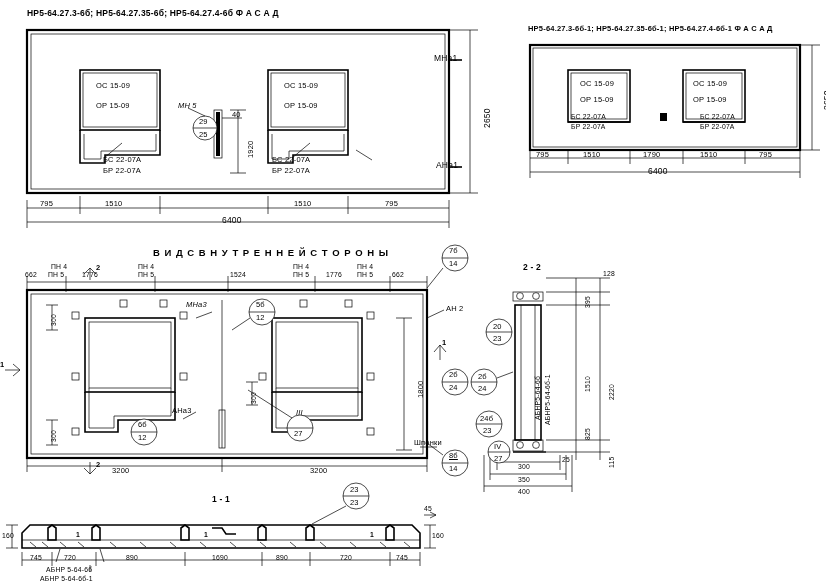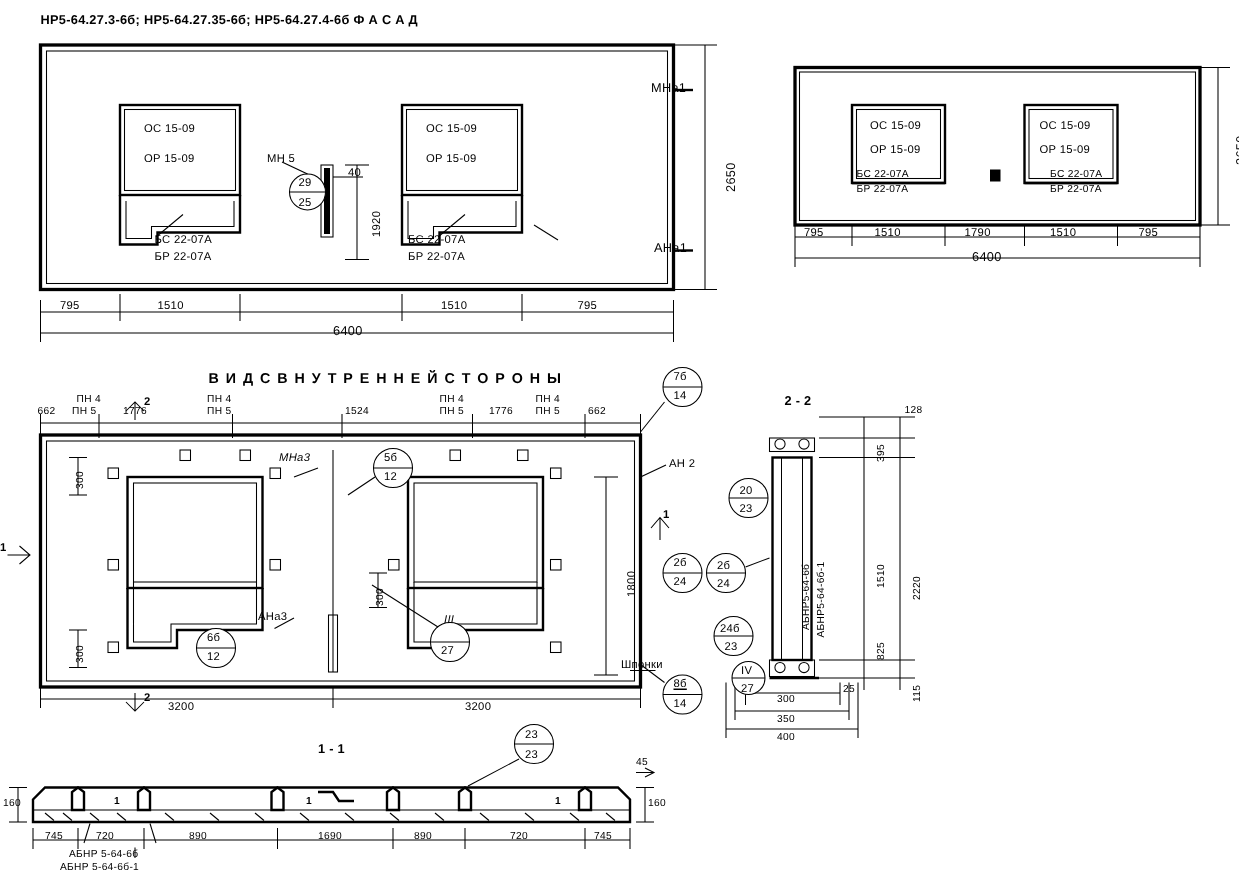--- a/index.html
+++ b/index.html
@@ -297,41 +297,42 @@
   <line x1="346" y1="506" x2="312" y2="524" class="ln thin"></line>
 
   <line x1="60" y1="549" x2="56" y2="562" class="ln thin"></line>
   <line x1="100" y1="549" x2="104" y2="562" class="ln thin"></line>
   <line x1="90" y1="565" x2="90" y2="572" class="ln thin"></line>
 
   <path d="M424 515 L436 515 M430 512 L436 515 L430 518" class="ln thin"></path>
 </svg>
 
 <div class="t b" style="left:27px;top:8px;">НР5-64.27.3-6б; НР5-64.27.35-6б; НР5-64.27.4-6б   Ф А С А Д</div>
-<div class="t lg" style="left:102px;top:247px;padding-left:37px;">В И Д   С   В Н У Т Р Е Н Н Е Й   С Т О Р О Н Ы</div>
+<div class="t b sm" style="left:528px;top:24px;">НР5-64.27.3-6б-1; НР5-64.27.35-6б-1; НР5-64.27.4-6б-1 Ф А С А Д</div>
+<div class="t lg" style="left:116px;top:247px;padding-left:37px;">В И Д   С   В Н У Т Р Е Н Н Е Й   С Т О Р О Н Ы</div>
 <div class="t b" style="left:523px;top:262px;">2 - 2</div>
 <div class="t b" style="left:212px;top:494px;">1 - 1</div>
 
 <div class="t" style="left:434px;top:53px;">МНа1</div>
 <div class="t" style="left:436px;top:160px;">АНа1</div>
 <div class="t vert" style="left:482px;top:128px;">2650</div>
 <div class="t" style="left:222px;top:215px;">6400</div>
 <div class="t sm" style="left:40px;top:199px;">795</div>
 <div class="t sm" style="left:105px;top:199px;">1510</div>
 <div class="t sm" style="left:294px;top:199px;">1510</div>
 <div class="t sm" style="left:385px;top:199px;">795</div>
 <div class="t sm" style="left:96px;top:81px;">ОС 15-09</div>
 <div class="t sm" style="left:96px;top:101px;">ОР 15-09</div>
 <div class="t sm" style="left:284px;top:81px;">ОС 15-09</div>
 <div class="t sm" style="left:284px;top:101px;">ОР 15-09</div>
 <div class="t sm" style="left:103px;top:155px;">БС 22-07А</div>
 <div class="t sm" style="left:103px;top:166px;">БР 22-07А</div>
 <div class="t sm" style="left:272px;top:155px;">БС 22-07А</div>
 <div class="t sm" style="left:272px;top:166px;">БР 22-07А</div>
-<div class="t sm" style="left:178px;top:101px;">МН 5</div>
+<div class="t sm" style="left:178px;top:101px;font-style:italic;">МН 5</div>
 <div class="t sm" style="left:199px;top:117px;">29</div>
 <div class="t sm" style="left:199px;top:130px;">25</div>
 <div class="t sm" style="left:232px;top:110px;">40</div>
 <div class="t sm vert" style="left:246px;top:158px;">1920</div>
 
 <div class="t vert" style="left:822px;top:110px;">2650</div>
 <div class="t" style="left:648px;top:166px;">6400</div>
 <div class="t sm" style="left:536px;top:150px;">795</div>
 <div class="t sm" style="left:583px;top:150px;">1510</div>
 <div class="t sm" style="left:643px;top:150px;">1790</div>

